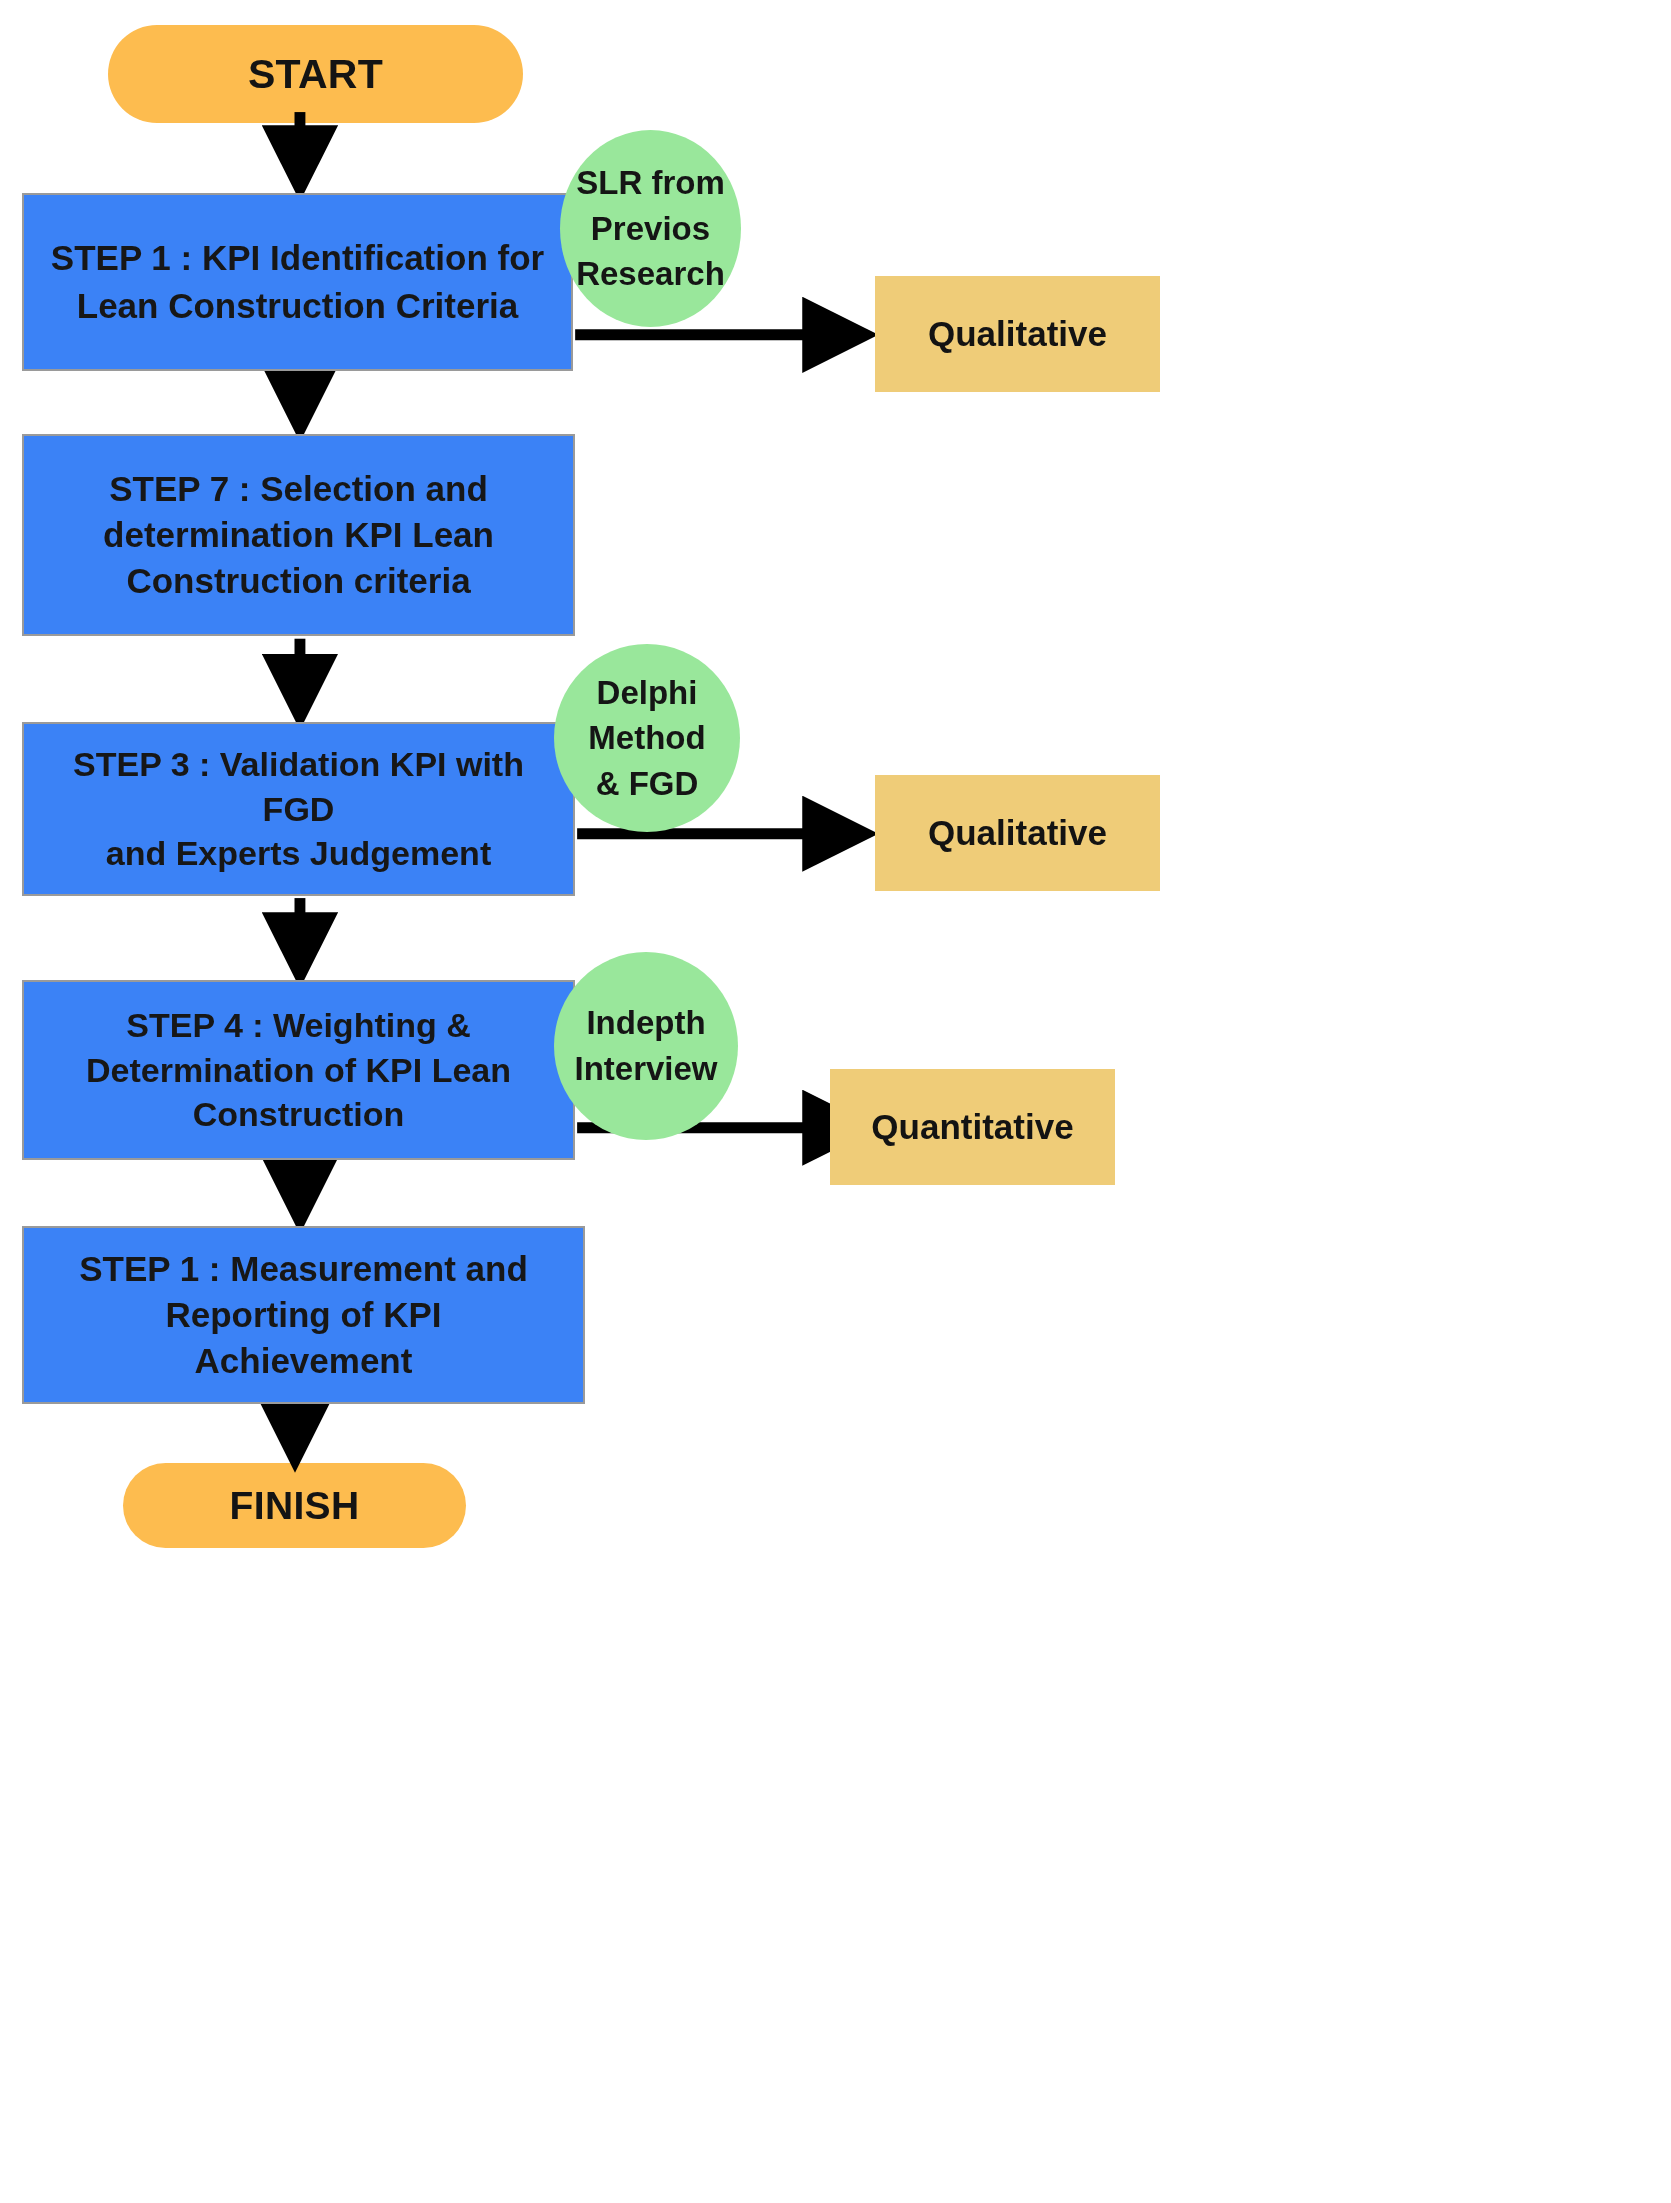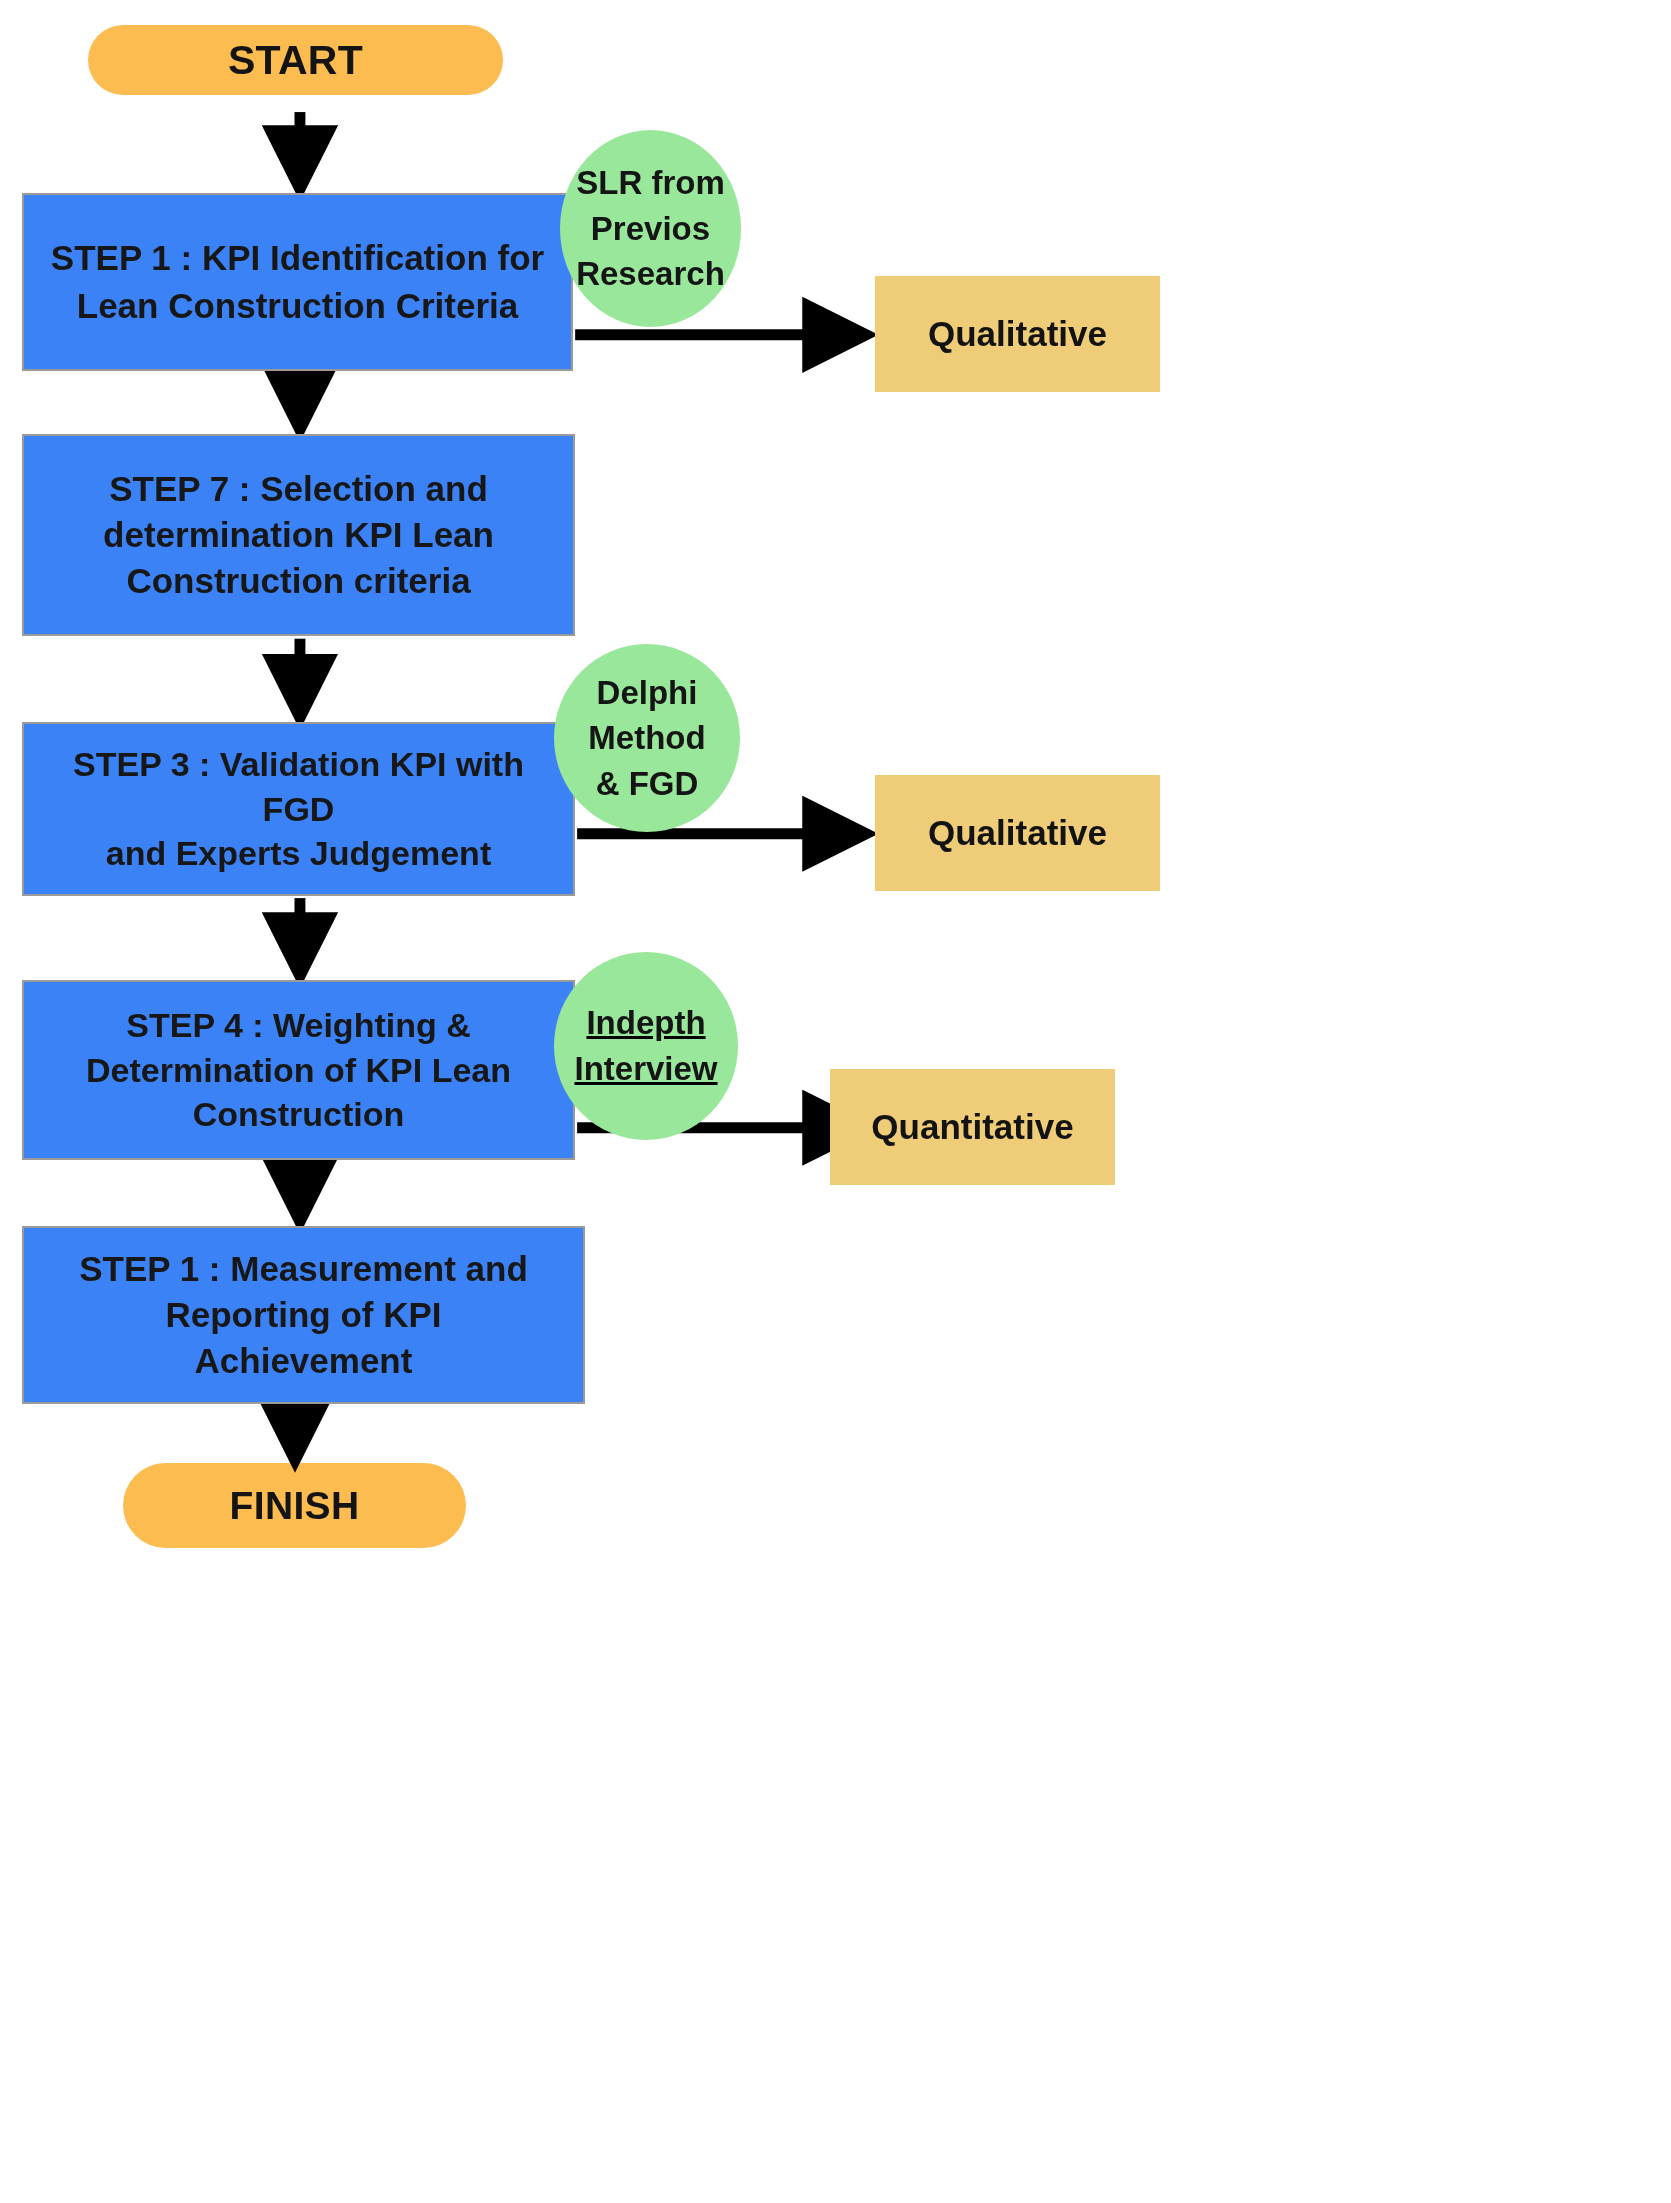--- a/index.html
+++ b/index.html
@@ -27,21 +27,21 @@
     justify-content: center;
     color: #111111;
     font-weight: bold;
     letter-spacing: 0.02em;
   }
   .pill .pill-label {
     font-size: 41px;
     font-weight: bold;
     color: #141414;
   }
-  #start-pill { left: 88px; top: 25px; width: 415px; height: 70px; }
+  #start-pill { left: 108px; top: 25px; width: 415px; height: 98px; }
   #finish-pill { left: 123px; top: 1463px; width: 343px; height: 85px; }
   #finish-pill .pill-label { font-size: 39px; }
 
   
   .process-box {
     position: absolute;
     background: #3b82f6;
     border: 2px solid #9a9a9a;
     box-sizing: border-box;
     display: flex;
@@ -83,21 +83,21 @@
   .method-circle .circle-label {
     font-size: 33px;
     font-weight: bold;
     color: #151515;
     line-height: 1.38;
     white-space: pre-line;
     display: block;
   }
   #slr-circle    { left: 560px; top: 130px;  width: 181px; height: 197px; }
   #delphi-circle { left: 554px; top: 644px;  width: 186px; height: 188px; }
-  #indepth-circle{ left: 554px; top: 952px;  width: 184px; height: 188px; text-decoration: underline; }
+  #indepth-circle{ left: 554px; top: 952px;  width: 184px; height: 188px; }
 
   
   .result-box {
     position: absolute;
     background: #EFCC78;
     display: flex;
     align-items: center;
     justify-content: center;
     text-align: right;
     z-index: 3;

